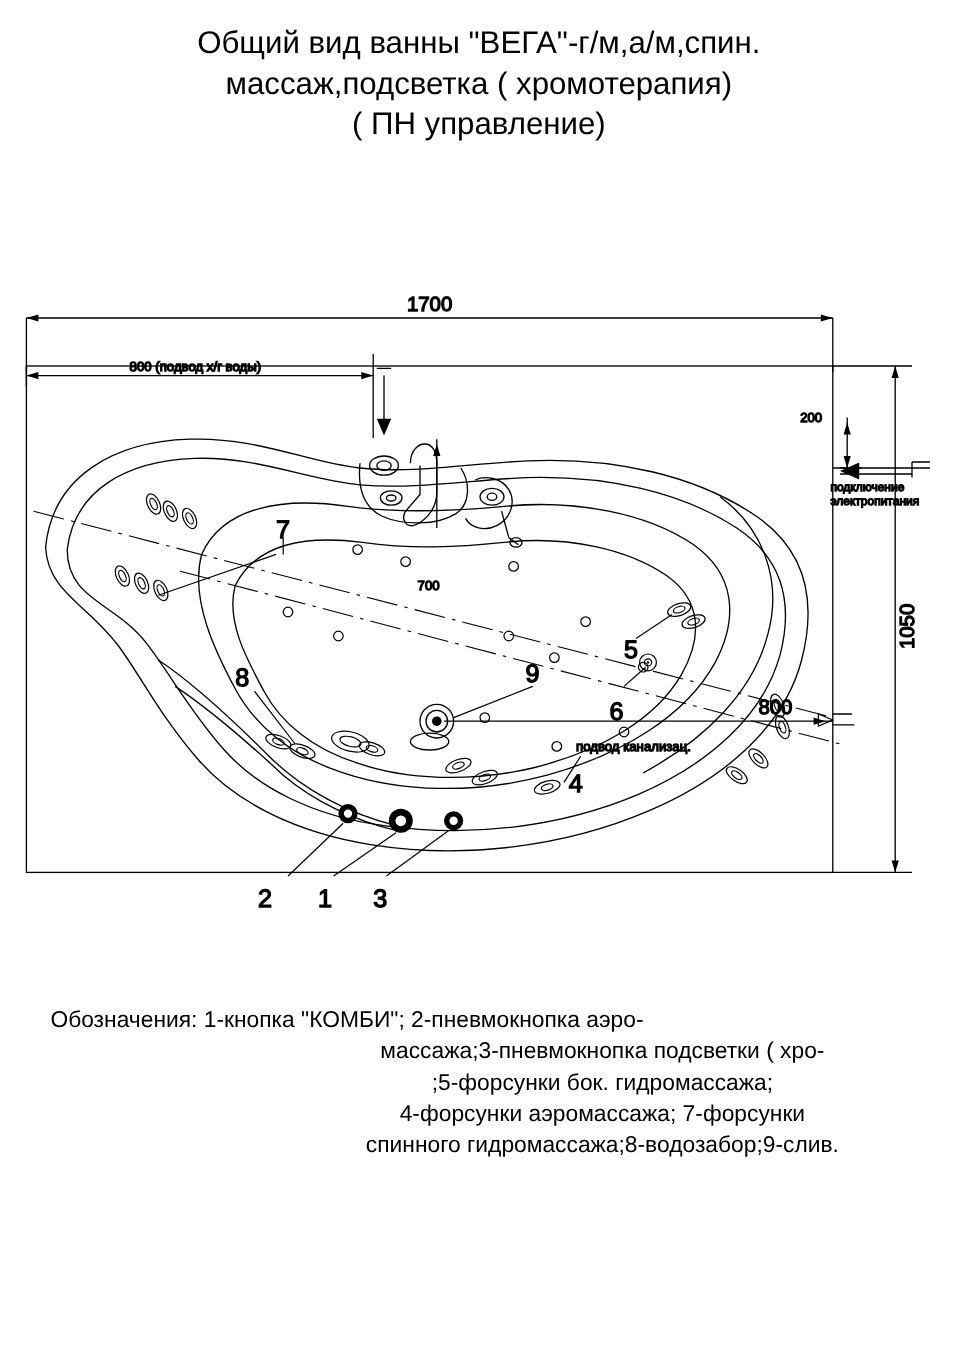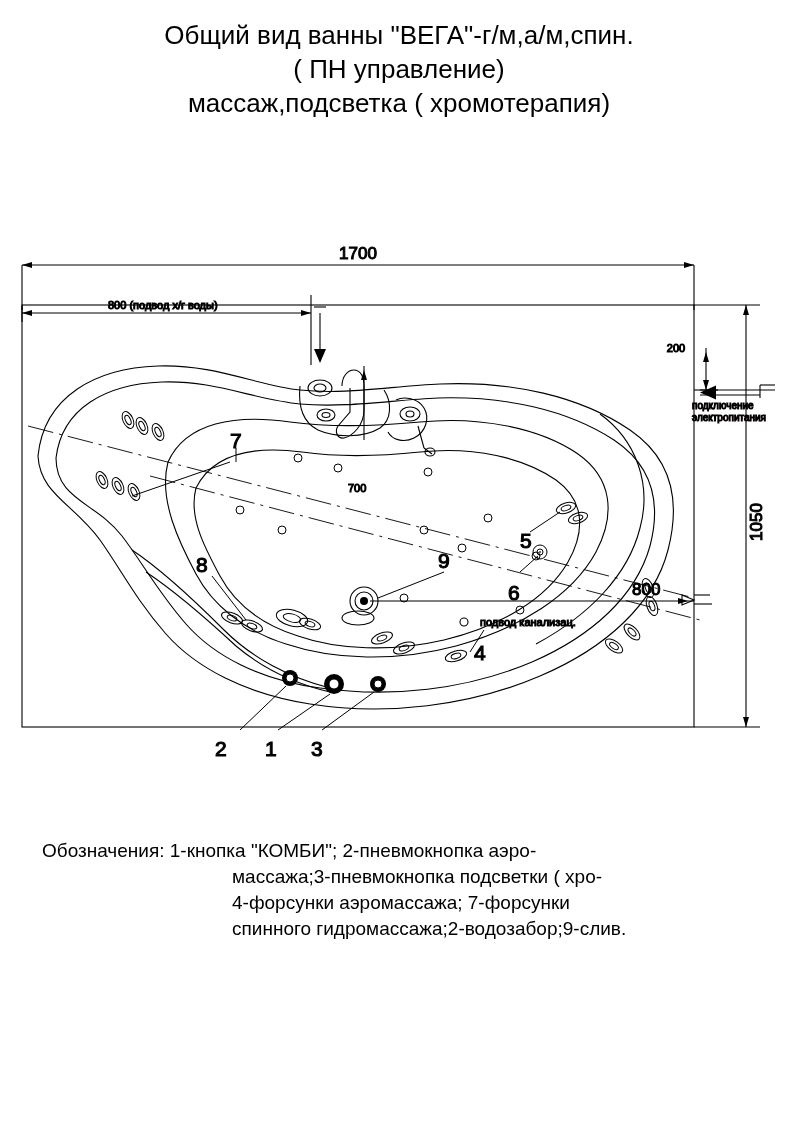--- a/index.html
+++ b/index.html
@@ -62,29 +62,29 @@
   
   #legend {
     position: absolute;
     left: 42px; top: 838px;
     width: 730px;
     font-size: 19px;
     line-height: 26px;
     color: #000;
   }
   #legend .l0 { padding-left: 0px; white-space: pre; }
-  #legend .ind { padding-left: 190px; white-space: pre; }
+  #legend .ind { padding-left: 190px; white-space: pre; text-align: center; }
 </style>
 </head>
 <body>
 
 <div id="title-block">
   <div class="line">Общий вид ванны "ВЕГА"-г/м,а/м,спин.</div>
+  <div class="line">массаж,подсветка ( хромотерапия)</div>
   <div class="line">( ПН управление)</div>
-  <div class="line">массаж,подсветка ( хромотерапия)</div>
 </div>
 
 <div id="drawing">
 <svg width="798" height="620" viewBox="0 0 798 620" xmlns="http://www.w3.org/2000/svg">
   <g fill="none" stroke="#000" stroke-width="1.1">
 
     <rect x="22" y="105" width="672" height="422"></rect>
 
     <g>
       <line x1="22" y1="65" x2="22" y2="110"></line>
@@ -350,15 +350,16 @@
     <text class="callout-num" x="265" y="556">1</text>
     <text class="callout-num" x="311" y="556">3</text>
 
   </g>
 </svg>
 </div>
 
 <div id="legend">
   <div class="l0">Обозначения: 1-кнопка "КОМБИ"; 2-пневмокнопка аэро-</div>
   <div class="ind">массажа;3-пневмокнопка подсветки ( хро-</div>
+  <div class="ind">;5-форсунки бок. гидромассажа;</div>
   <div class="ind">4-форсунки аэромассажа; 7-форсунки</div>
-  <div class="ind">спинного гидромассажа;2-водозабор;9-слив.</div>
+  <div class="ind">спинного гидромассажа;8-водозабор;9-слив.</div>
 </div>
 
 </body></html>

